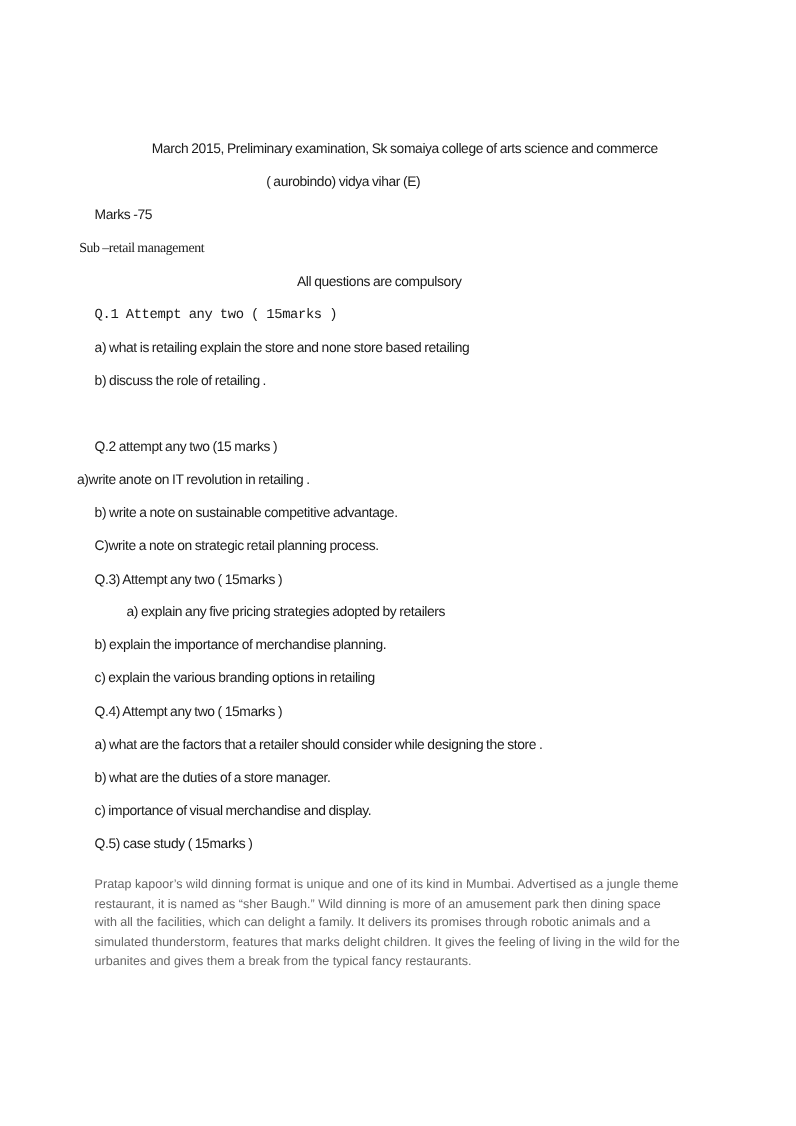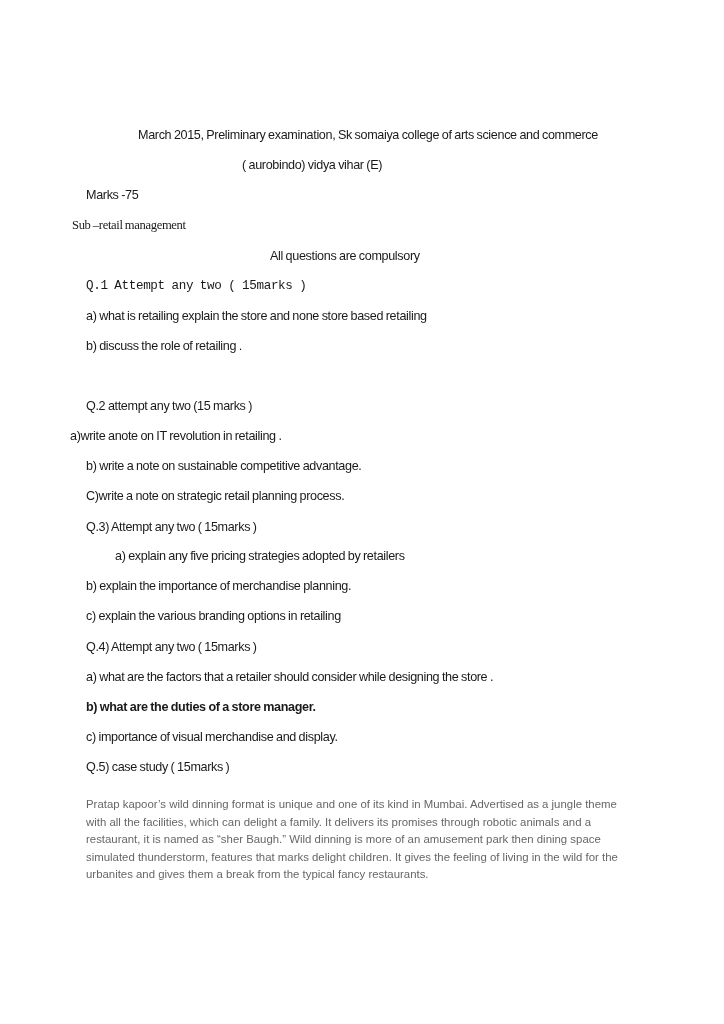--- a/index.html
+++ b/index.html
@@ -47,26 +47,26 @@
   <div class="line" style="left:86px; top:489px;">C)write a note on strategic retail planning process.</div>
   <div class="line" style="left:86px; top:459px;">b) write a note on sustainable competitive advantage.</div>
 
   <div class="line" style="left:86px; top:520px;">Q.3) Attempt any two ( 15marks )</div>
   <div class="line" style="left:86px; top:549px;margin-left:29px;">a) explain any five pricing strategies adopted  by retailers</div>
   <div class="line" style="left:86px; top:579px;">b) explain the importance of merchandise planning.</div>
   <div class="line" style="left:86px; top:609px;">c) explain the various branding options in retailing</div>
 
   <div class="line" style="left:86px; top:640px;">Q.4) Attempt any two ( 15marks )</div>
   <div class="line" style="left:86px; top:670px;">a) what are the factors that a retailer should consider while designing the store .</div>
-  <div class="line" style="left:86px; top:700px;font-weight:bold;">b) what are the duties of a store manager.</div>
+  <div class="line" style="left:86px; top:700px;">b) what are the duties of a store manager.</div>
   <div class="line" style="left:86px; top:730px;">c) importance  of visual merchandise and display.</div>
 
   <div class="line" style="left:86px; top:760px;">Q.5) case study  ( 15marks )</div>
 
   <div class="case">
     <p>Pratap kapoor’s wild dinning format is unique and one of its kind in Mumbai. Advertised as a jungle theme</p>
+    <p>restaurant, it is named as “sher Baugh.” Wild dinning is more of an amusement park then dining space</p>
     <p>with all the facilities, which can delight a family. It delivers its promises through robotic animals and a</p>
-    <p>restaurant, it is named as “sher Baugh.” Wild dinning is more of an amusement park then dining space</p>
     <p>simulated thunderstorm, features that marks delight children. It gives the feeling of living in the wild for the</p>
     <p>urbanites and gives them a break from the typical fancy restaurants.</p>
   </div>
 
 </div>
 
 </body></html>

